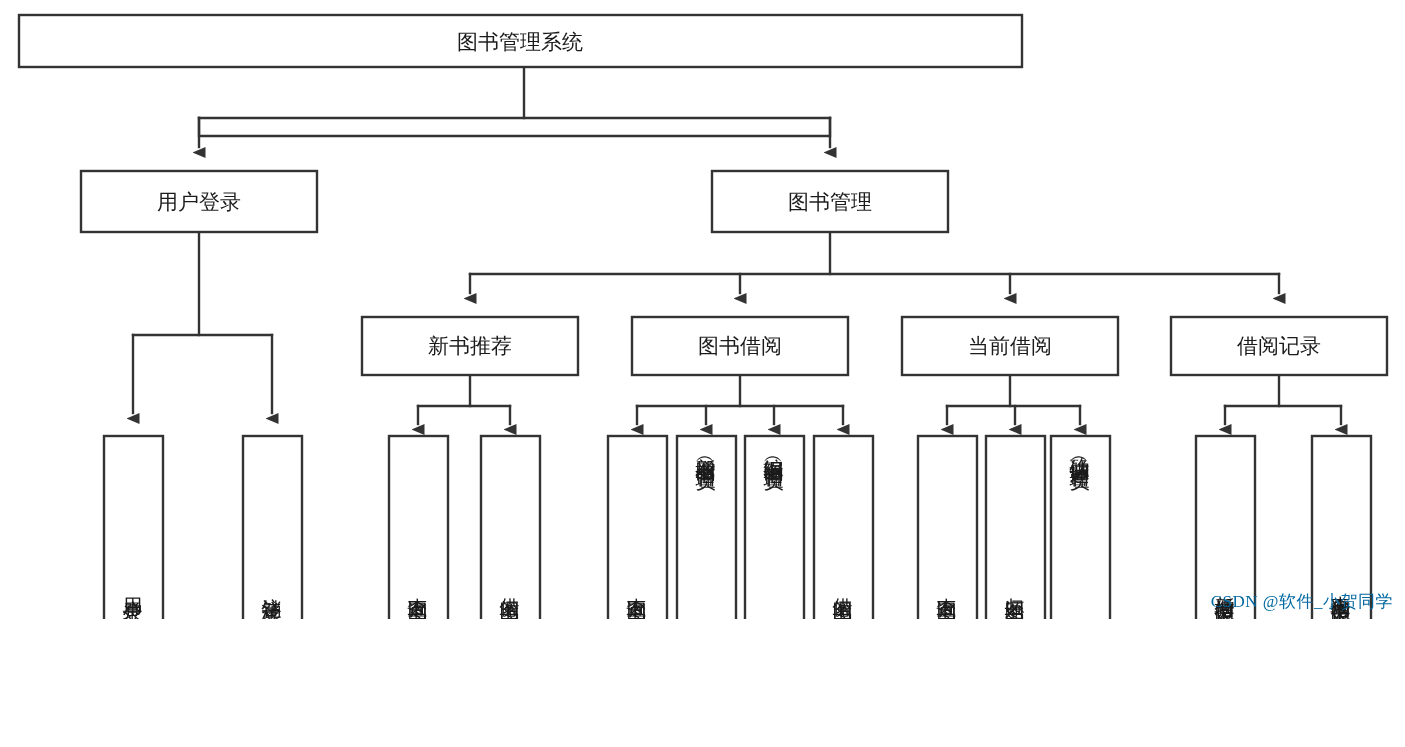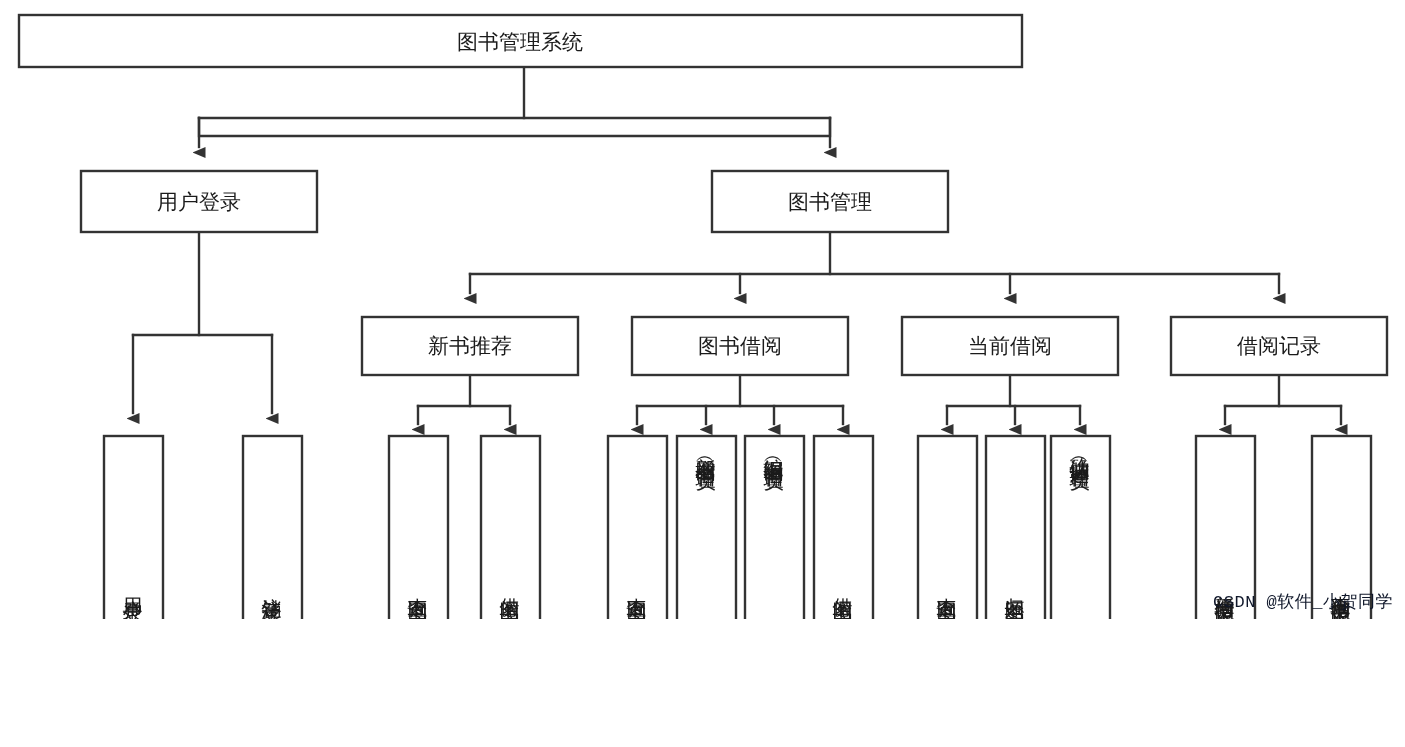--- a/index.html
+++ b/index.html
@@ -63,23 +63,23 @@
     color: #1b1b1b;
     writing-mode: vertical-rl;
     text-orientation: upright;
     letter-spacing: 2px;
     white-space: nowrap;
   }
   #watermark {
     position: absolute;
     right: 12px;
     bottom: 6px;
-    font-family: Liberation Mono, monospace;
+    font-family: Liberation Serif, serif;
     font-size: 17px;
-    color: #0f172a;
+    color: #0369a1;
     letter-spacing: 0.5px;
     white-space: nowrap;
     user-select: none;
   }
 </style>
 </head>
 <body>
 
 <div id="diagram-root">
 

